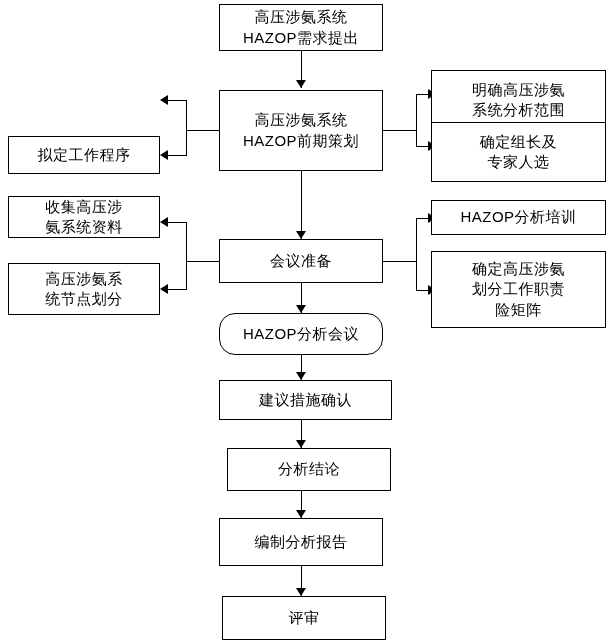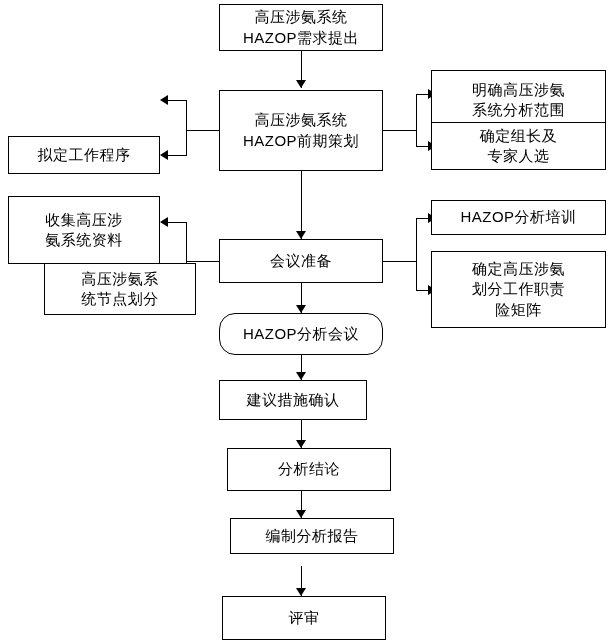--- a/index.html
+++ b/index.html
@@ -133,62 +133,62 @@
 
   <div class="node" style="left:8px; top:136px; width:152px; height:38px;">
     <span class="txt">拟定工作程序</span>
   </div>
 
   <div class="node" style="left:431px; top:70px; width:175px; height:60px;">
     <span class="txt">明确高压涉氨
 系统分析范围</span>
   </div>
 
-  <div class="node" style="left:431px; top:122px; width:175px; height:48px;">
+  <div class="node" style="left:431px; top:122px; width:175px; height:60px;">
     <span class="txt">确定组长及
 专家人选</span>
   </div>
 
   <div class="node" style="left:219px; top:239px; width:164px; height:44px;justify-content:center;">
     <span class="txt">会议准备</span>
   </div>
 
-  <div class="node" style="left:8px; top:196px; width:152px; height:68px;font-family:Liberation Serif, serif;">
+  <div class="node" style="left:8px; top:196px; width:152px; height:42px;font-family:Liberation Serif, serif;">
     <span class="txt">收集高压涉
 氨系统资料</span>
   </div>
 
-  <div class="node" style="left:8px; top:263px; width:152px; height:52px;margin-left:36px;">
+  <div class="node" style="left:8px; top:263px; width:152px; height:52px;">
     <span class="txt">高压涉氨系
 统节点划分</span>
   </div>
 
   <div class="node" style="left:431px; top:200px; width:175px; height:35px;">
     <span class="txt">HAZOP分析培训</span>
   </div>
 
   <div class="node" style="left:431px; top:251px; width:175px; height:77px;">
     <span class="txt">确定高压涉氨
 划分工作职责
 险矩阵</span>
   </div>
 
   <div class="node" style="left:219px; top:313px; width:164px; height:42px;border-radius:16px;">
     <span class="txt">HAZOP分析会议</span>
   </div>
 
-  <div class="node" style="left:219px; top:380px; width:148px; height:40px;">
+  <div class="node" style="left:219px; top:380px; width:173px; height:40px;">
     <span class="txt">建议措施确认</span>
   </div>
 
   <div class="node" style="left:219px; top:448px; width:164px; height:43px;margin-left:8px;">
     <span class="txt">分析结论</span>
   </div>
 
-  <div class="node" style="left:219px; top:518px; width:164px; height:36px;margin-left:11px;">
+  <div class="node" style="left:219px; top:518px; width:164px; height:48px;">
     <span class="txt">编制分析报告</span>
   </div>
 
   <div class="node" style="left:222px; top:596px; width:164px; height:44px;">
     <span class="txt">评审</span>
   </div>
 
 </div>
 
 </body></html>

